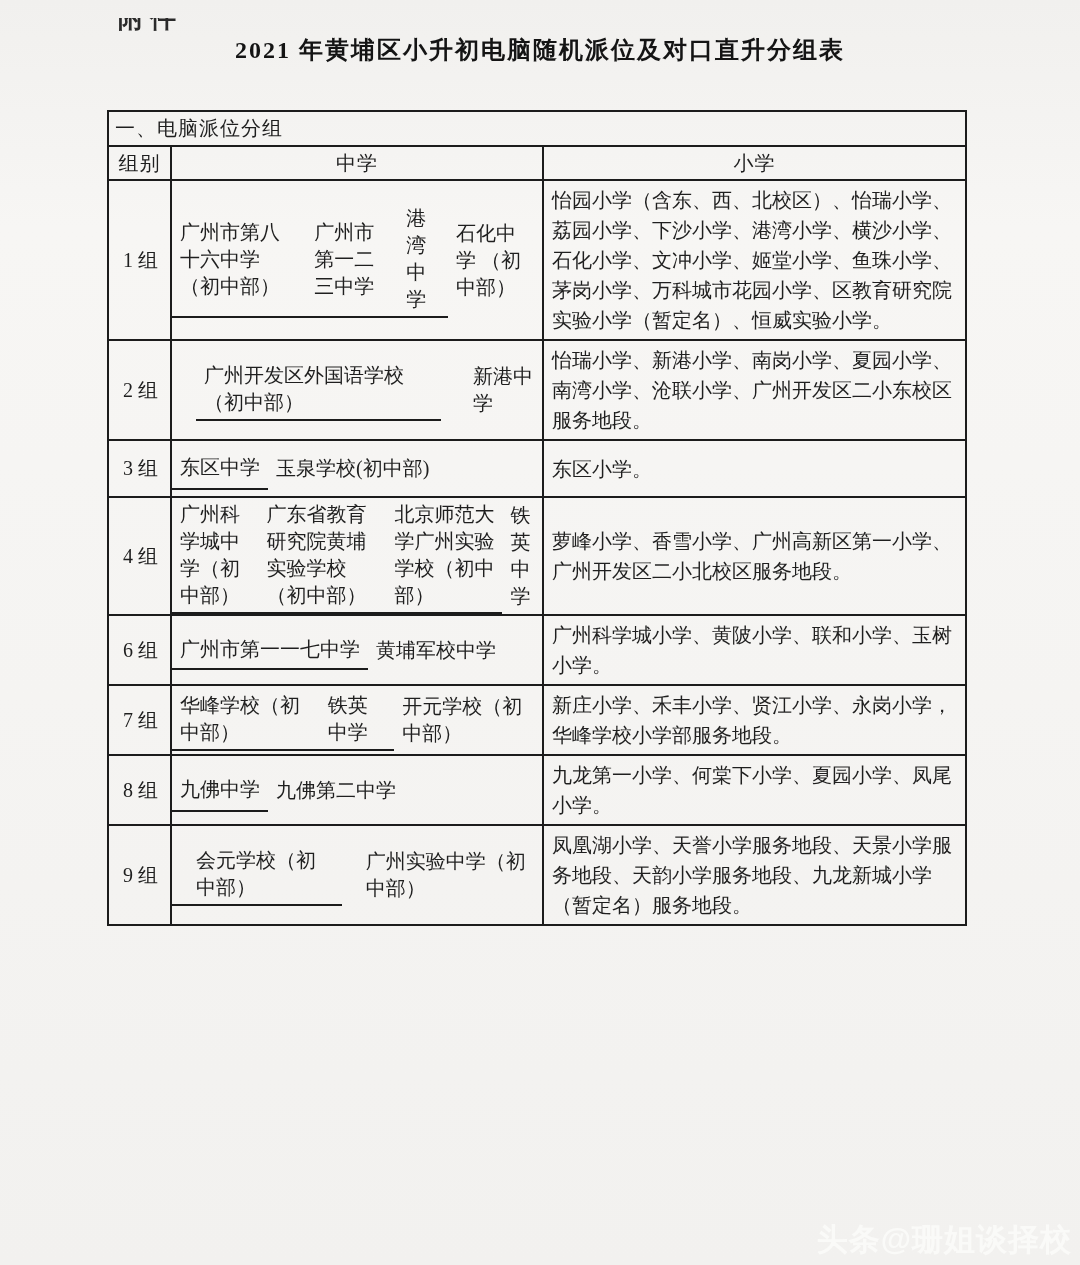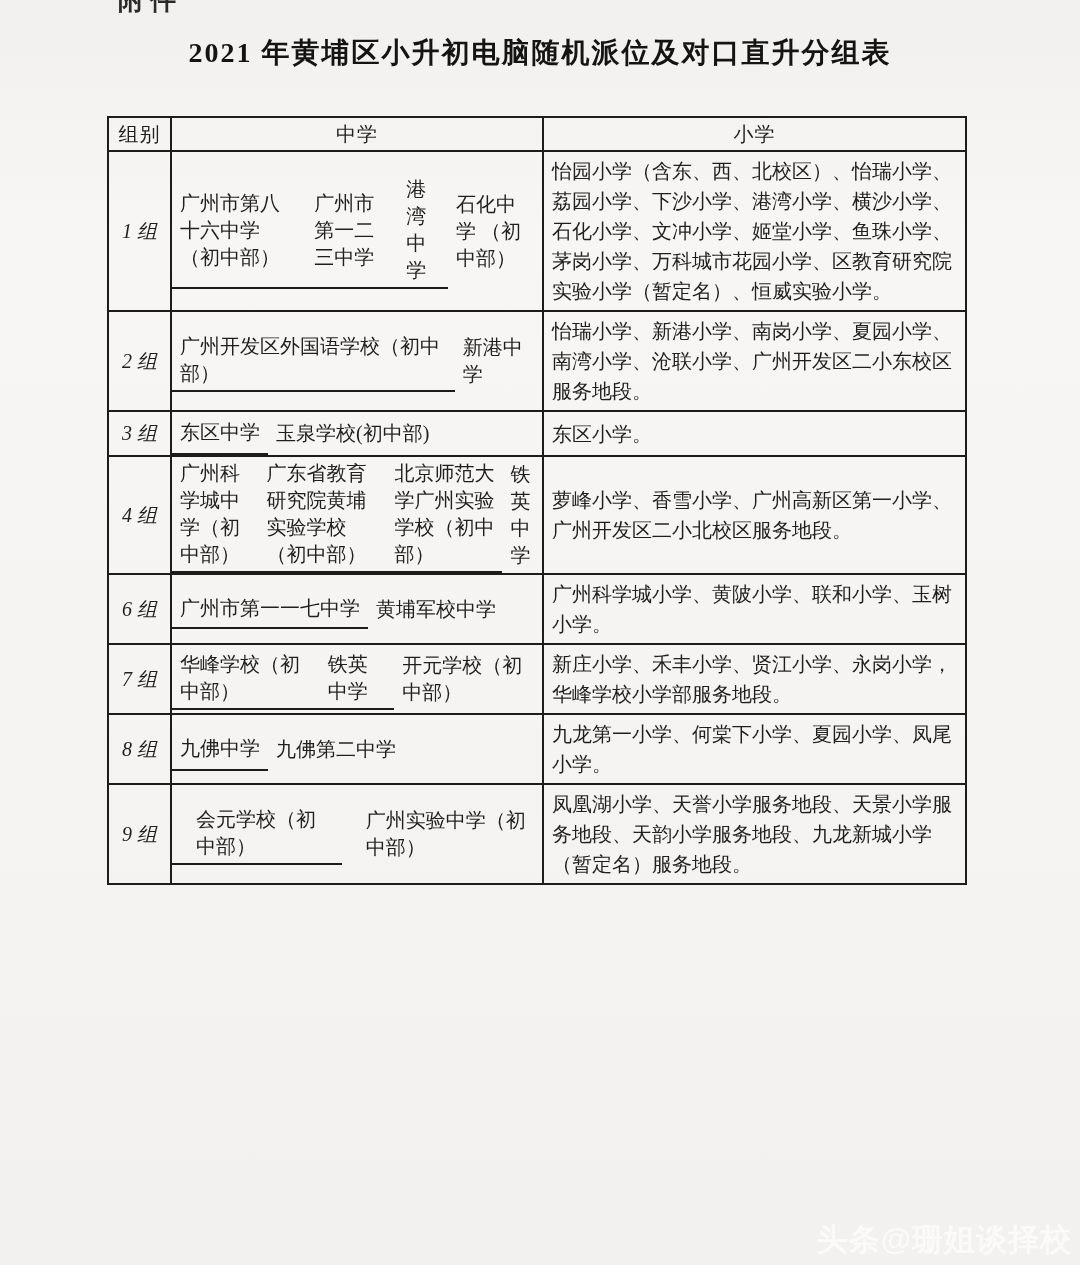--- a/index.html
+++ b/index.html
@@ -9,37 +9,37 @@
     height: 1265px;
     position: relative;
     background: linear-gradient(180deg, #f1f0ee 0%, #f7f6f4 18%, #f5f4f2 55%, #f2f1ef 100%);
     font-family: "Liberation Serif", "DejaVu Serif", serif;
     color: #1f1f1f;
     overflow: hidden;
   }
   .corner-fragment {
     position: absolute;
     left: 118px;
-    top: 0;
+    top: 18px;
     width: 90px;
     height: 14px;
     overflow: hidden;
   }
   .corner-fragment span {
     display: block;
     margin-top: -17px;
     font-size: 26px;
     font-weight: bold;
     letter-spacing: 6px;
     color: #2a2a2a;
   }
   .doc-title {
     margin-top: 34px;
     text-align: center;
-    font-size: 28px;
+    font-size: 24px;
     font-weight: bold;
     letter-spacing: 2px;
     color: #141414;
   }
   table.group-table {
     border-collapse: collapse;
     table-layout: fixed;
     width: 858px;
     margin: 44px 0 0 107px;
     background: transparent;
@@ -63,37 +63,36 @@
     letter-spacing: 1px;
   }
   th.col-h {
     font-weight: bold;
     text-align: center;
     height: 34px;
     padding: 2px 4px;
     letter-spacing: 1px;
   }
   td.gcell {
-    text-align: center;
-    padding: 2px;
+    text-align: left;
+    padding: 14px;
     white-space: nowrap;
-    font-style: italic;
   }
   td.mcell { padding: 0; }
   .stack { display: flex; flex-direction: row; width: 100%; }
   .stack .sub {
     display: flex;
     align-items: center;
     padding: 3px 8px;
     border-bottom: 2px solid #1c1c1c;
     line-height: 1.35;
   }
   .stack .sub:last-child { border-bottom: none; }
   .grp1 .sub { min-height: 36px; }
-  .grp2 .sub { min-height: 49px; }
+  .grp2 .sub { min-height: 49px; margin-left: 24px; }
   .grp3 .sub { min-height: 43px; }
   .grp4 .sub { min-height: 38px; }
   .grp4 .sub:nth-child(1) { min-height: 48px; }
   .grp4 .sub:nth-child(2) { min-height: 60px; }
   .grp5 .sub { min-height: 34px; }
   .grp6 .sub { min-height: 40px; }
   .grp7 .sub { min-height: 45px; }
   .grp8 .sub { min-height: 43px; }
   .grp9 .sub { min-height: 44px; padding-left: 24px; }
   td.ecell {
@@ -129,20 +128,23 @@
 <div class="doc-title">2021 年黄埔区小升初电脑随机派位及对口直升分组表</div>
 
 <table class="group-table">
   <colgroup>
     <col class="c-group">
       <col class="c-middle">
       <col class="c-elem">
   </colgroup>
   <tbody>
     <tr>
+      <td class="section-header-cell" colspan="3">一、电脑派位分组</td>
+    </tr>
+    <tr>
       <th class="col-h">组别</th>
       <th class="col-h">中学</th>
       <th class="col-h">小学</th>
     </tr>
 
     <tr>
       <td class="gcell">1 组</td>
       <td class="mcell">
         <div class="stack grp1">
           <div class="sub">广州市第八十六中学（初中部）</div>

